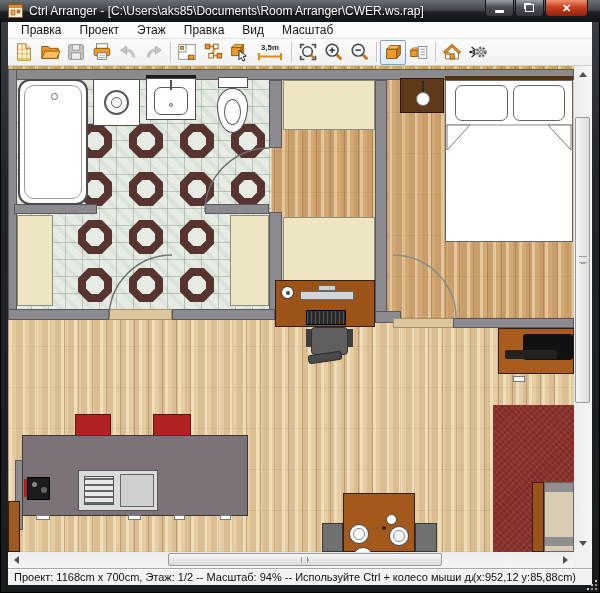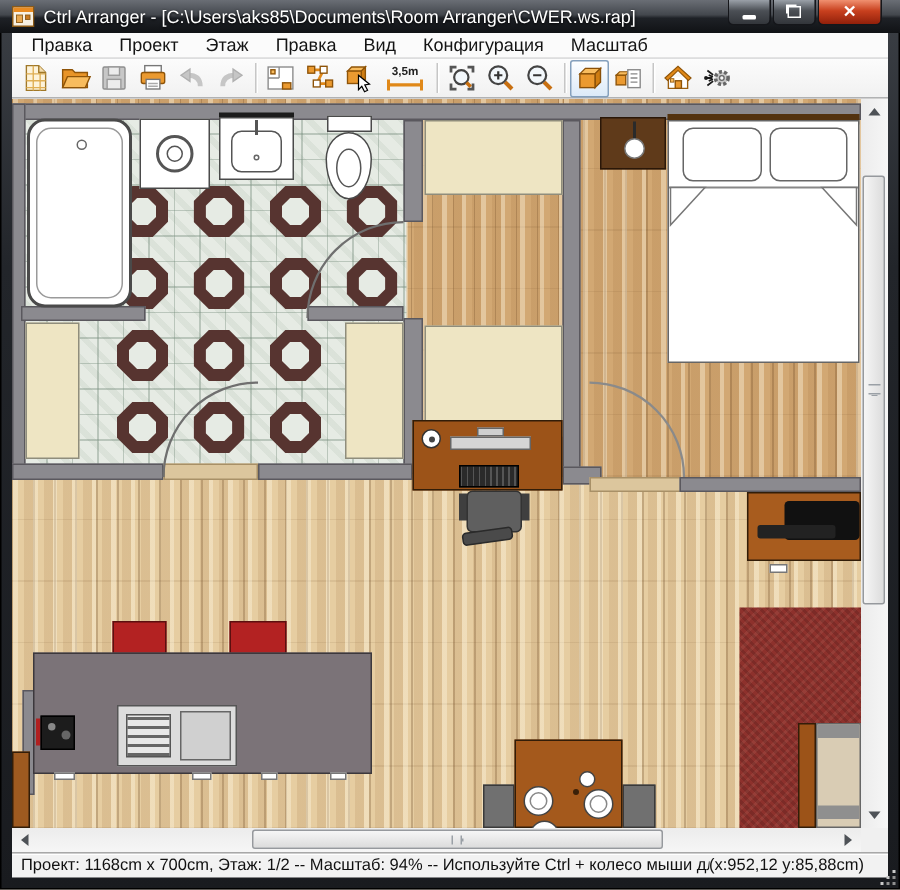--- a/index.html
+++ b/index.html
@@ -94,21 +94,20 @@
         </div>
     </div>
   </div>
 
   <div id="menubar">
     <span class="menu-item">Правка</span>
     <span class="menu-item">Проект</span>
     <span class="menu-item">Этаж</span>
     <span class="menu-item">Правка</span>
     <span class="menu-item">Вид</span>
-    <span class="menu-item">Конфигурация</span>
     <span class="menu-item">Масштаб</span>
   </div>
 
   <div id="toolbar">
     <div class="tbtn">
       <svg width="22" height="22" viewBox="0 0 24 24">
           <path d="M5 3h9l5 5v13H5z" fill="#fdf3da" stroke="#a07828"></path>
           <path d="M5 9h14M5 14h14M5 19h14M10 3v18M15 4v17" stroke="#dfaf55" fill="none"></path>
           <path d="M14 3v5h5" fill="#f3ddae" stroke="#a07828"></path>
         </svg>

